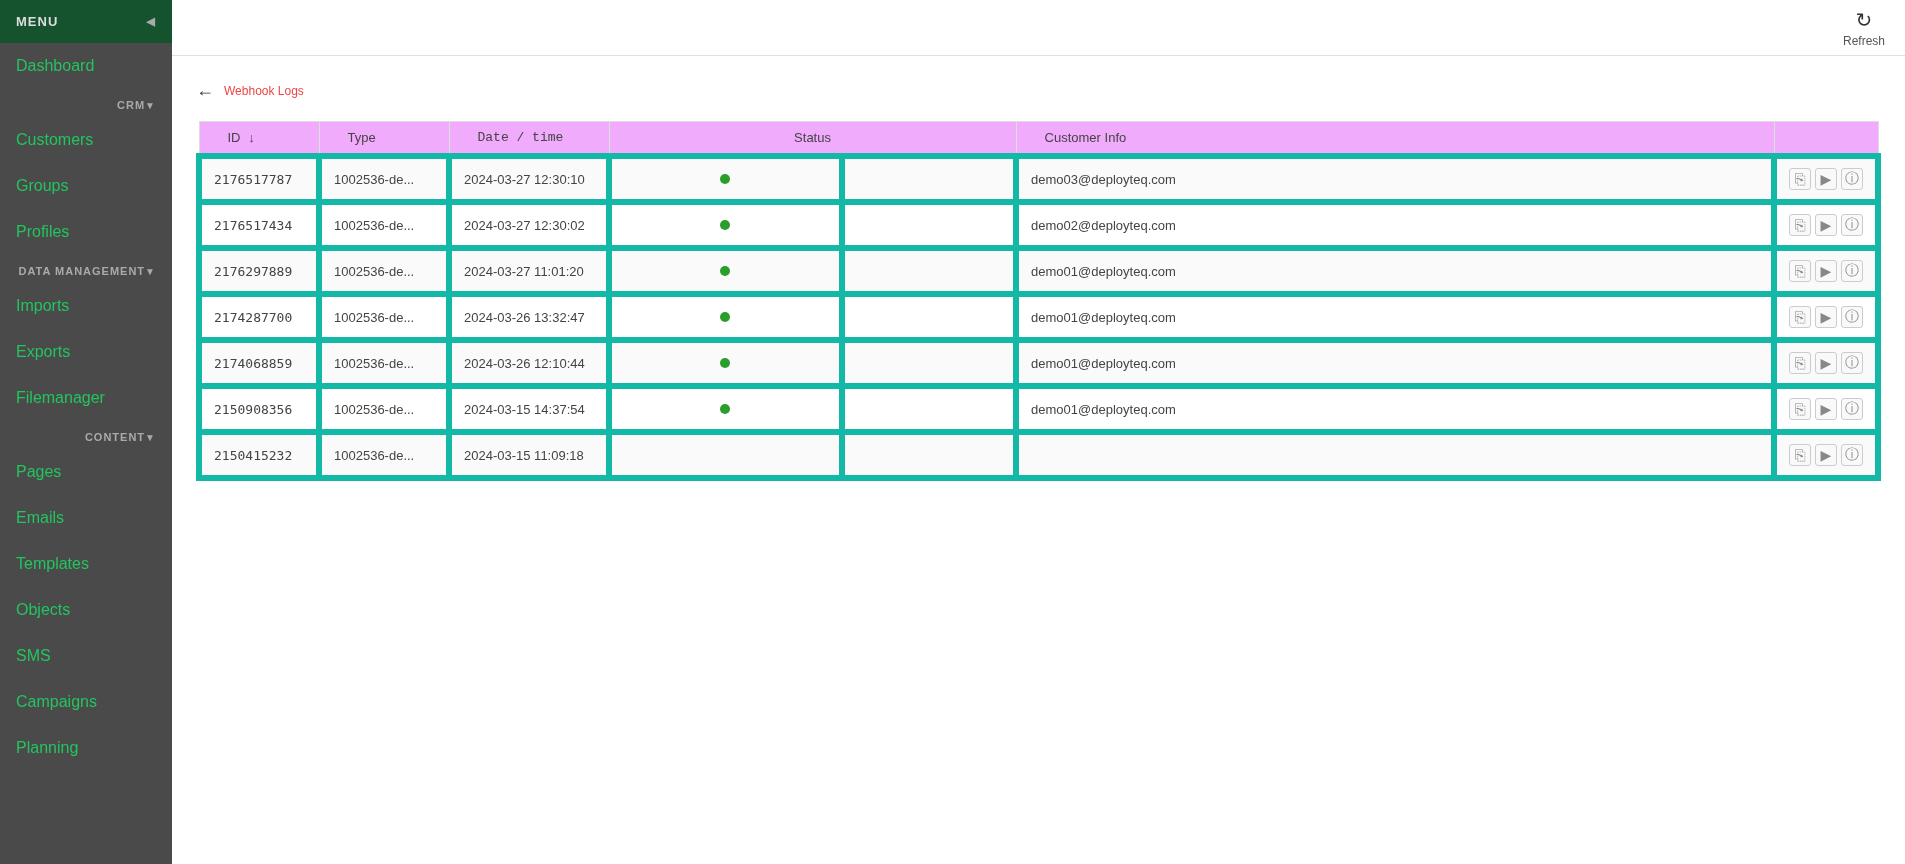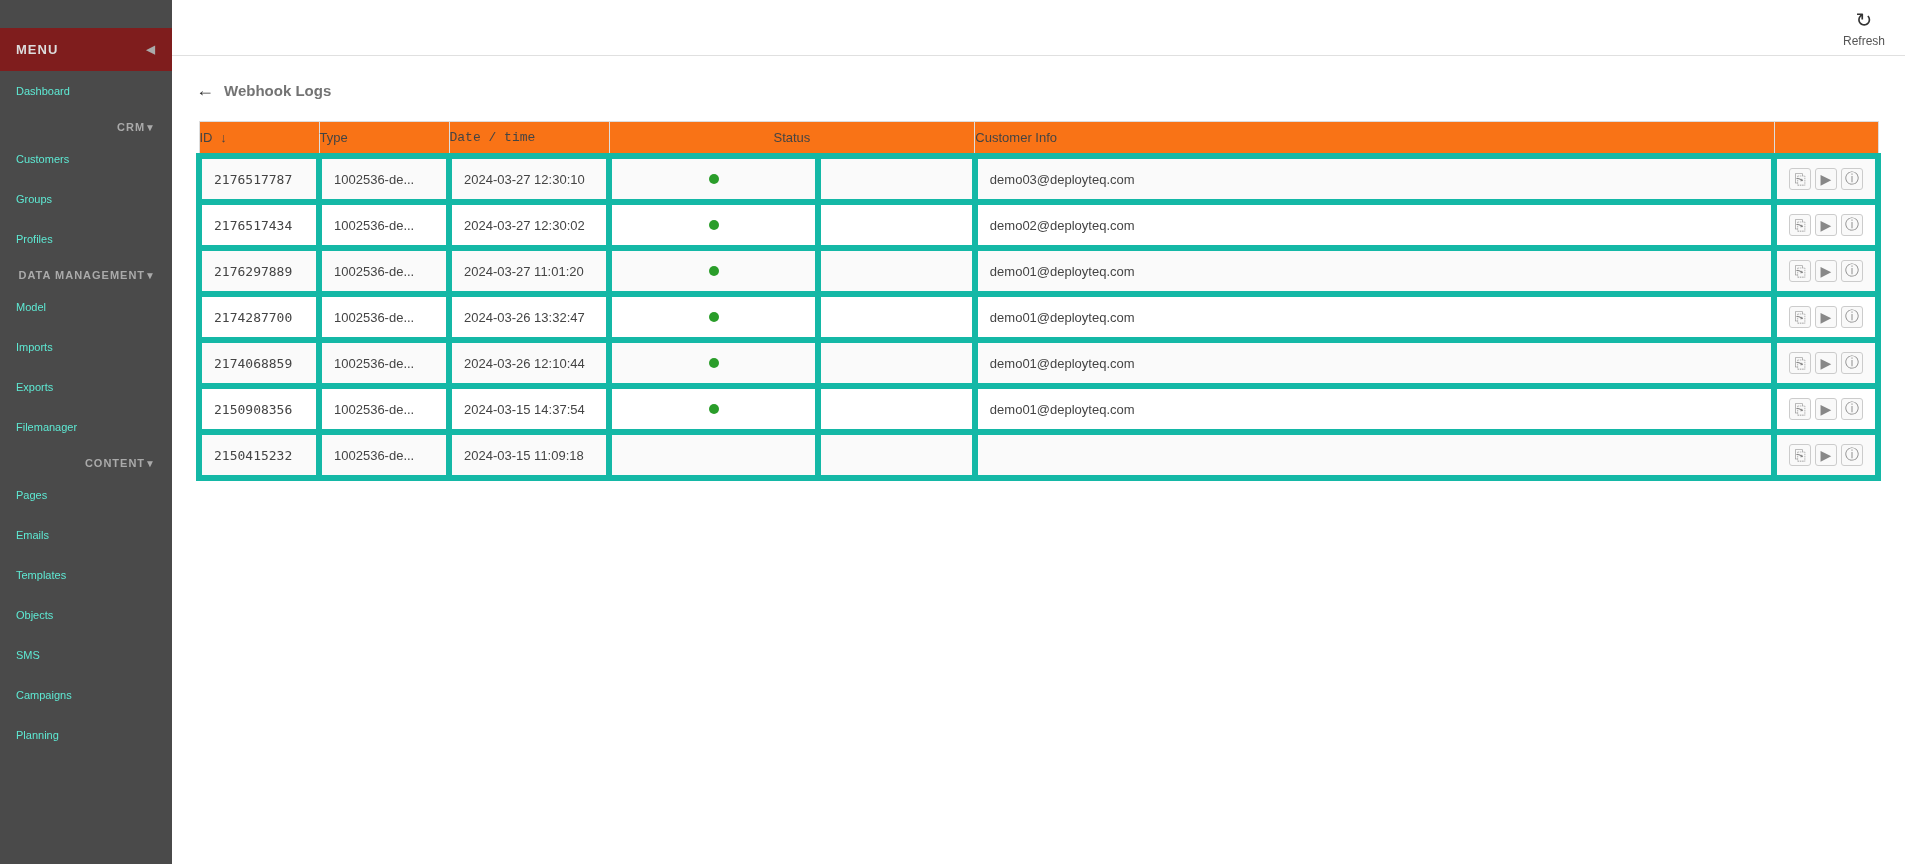--- a/index.html
+++ b/index.html
@@ -14,37 +14,36 @@
       display: flex;
       flex-direction: column;
       height: 100%;
       overflow-y: auto;
     }
     #sidebar-header {
       display: flex;
       align-items: center;
       justify-content: space-between;
       padding: 14px 16px;
-      background: #7f1d1d;
+      background: #14532d;
       color: #ddd;
       font-size: 13px;
       font-weight: bold;
       letter-spacing: 1px;
-      margin-top: 28px;
     }
     .sidebar-collapse-icon {
       cursor: pointer;
       font-size: 11px;
       color: #aaa;
     }
     .sidebar-item {
       padding: 14px 16px;
-      color: #5eead4;
-      cursor: pointer;
-      font-size: 11px;
+      color: #22c55e;
+      cursor: pointer;
+      font-size: 16px;
     }
     .sidebar-section {
       padding: 10px 16px 6px;
       color: #aaa;
       font-size: 11px;
       font-weight: bold;
       letter-spacing: 1px;
       display: flex;
       align-items: center;
       justify-content: flex-end;
@@ -98,35 +97,35 @@
       align-items: center;
       margin-bottom: 20px;
       gap: 10px;
     }
     .back-arrow {
       font-size: 18px;
       cursor: pointer;
       color: #333;
     }
     #page-title {
-      font-size: 15px;
-      font-weight: bold;
-      color: #737373;
+      font-size: 12px;
+      font-weight: normal;
+      color: #ef4444;
     }
 
     
     #webhook-table {
       width: 100%;
       border-collapse: collapse;
       font-size: 13px;
     }
     #webhook-table thead tr th {
-      background: #f97316;
+      background: #f0abfc;
       border: 1px solid #ddd;
-      padding: 8px 0;
+      padding: 8px 28px;
       text-align: left;
       font-weight: normal;
       color: #444;
     }
     #webhook-table thead .header-status {
       text-align: center;
     }
     #webhook-table tbody tr {
       border-bottom: 1px solid #eee;
     }
@@ -202,23 +201,20 @@
   <div class="sidebar-item">
     <span>Groups</span>
   </div>
   <div class="sidebar-item">
     <span>Profiles</span>
   </div>
 
   <div class="sidebar-section">
     <span>DATA MANAGEMENT</span>
     <span class="chevron">▼</span>
-  </div>
-  <div class="sidebar-item">
-    <span>Model</span>
   </div>
   <div class="sidebar-item">
     <span>Imports</span>
   </div>
   <div class="sidebar-item">
     <span>Exports</span>
   </div>
   <div class="sidebar-item">
     <span>Filemanager</span>
   </div>

